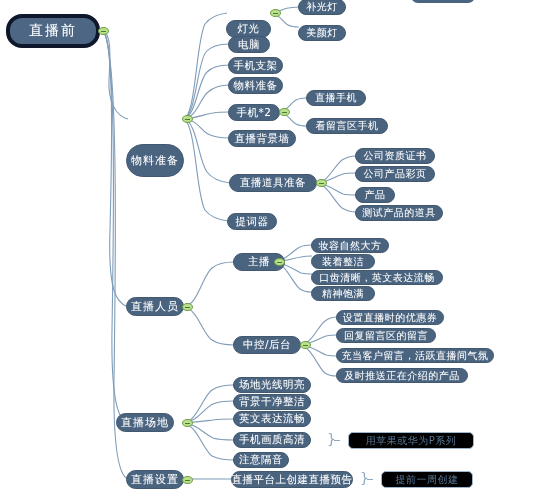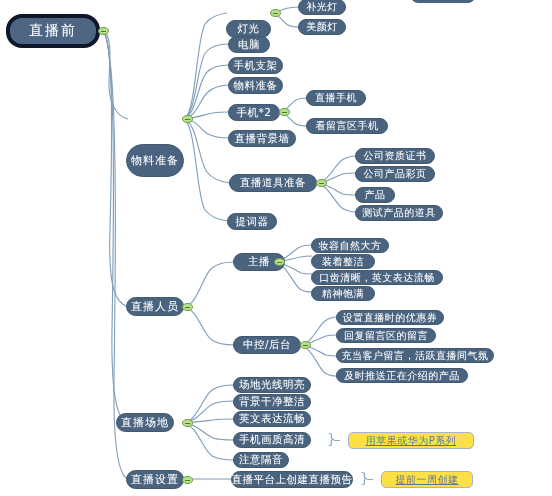--- a/index.html
+++ b/index.html
@@ -54,27 +54,26 @@
   .node.lvl4 {
     font-size: 10px;
   }
   .callout {
     position: absolute;
     box-sizing: border-box;
     display: flex;
     align-items: center;
     justify-content: center;
     color: #5b7897;
-    background: #fde047;
+    background: #000000;
     border: 1px solid #9fb6cd;
     border-radius: 5px;
     font-size: 10px;
     white-space: nowrap;
     letter-spacing: 0.5px;
-    text-decoration: underline;
   }
   .collapse {
     position: absolute;
     width: 11px;
     height: 8px;
     border-radius: 50%;
     background: #b9e08f;
     border: 1px solid #6f9e42;
     box-sizing: border-box;
   }
@@ -179,21 +178,21 @@
   <div class="collapse" style="left:182px; top:115px;"></div>
 
   <div class="node lvl3" style="left:226px; top:20px; width:45px; height:18px;">
     <span>灯光</span>
   </div>
   <div class="collapse" style="left:270px; top:9px;"></div>
 
   <div class="node lvl4" style="left:298px; top:-1px; width:48px; height:16px;">
     <span>补光灯</span>
   </div>
-  <div class="node lvl4" style="left:298px; top:19px; width:48px; height:16px;">
+  <div class="node lvl4" style="left:298px; top:25px; width:48px; height:16px;">
     <span>美颜灯</span>
   </div>
 
   <div class="node lvl3" style="left:228px; top:36px; width:42px; height:17px;">
     <span>电脑</span>
   </div>
   <div class="node lvl3" style="left:228px; top:57px; width:55px; height:17px;">
     <span>手机支架</span>
   </div>
   <div class="node lvl3" style="left:228px; top:77px; width:55px; height:17px;">

